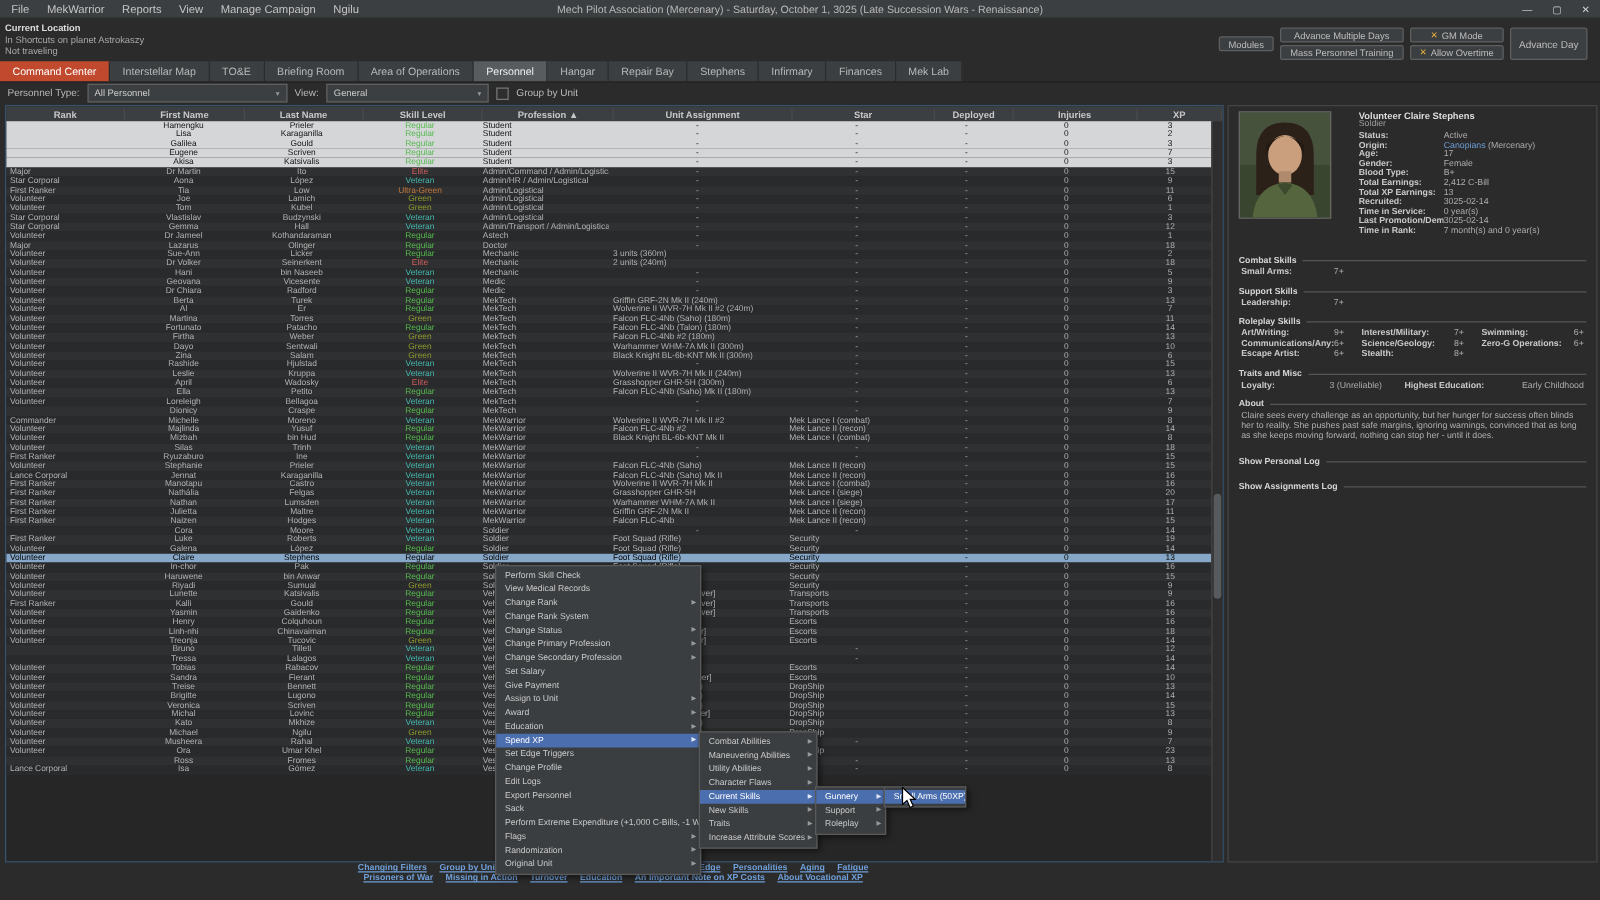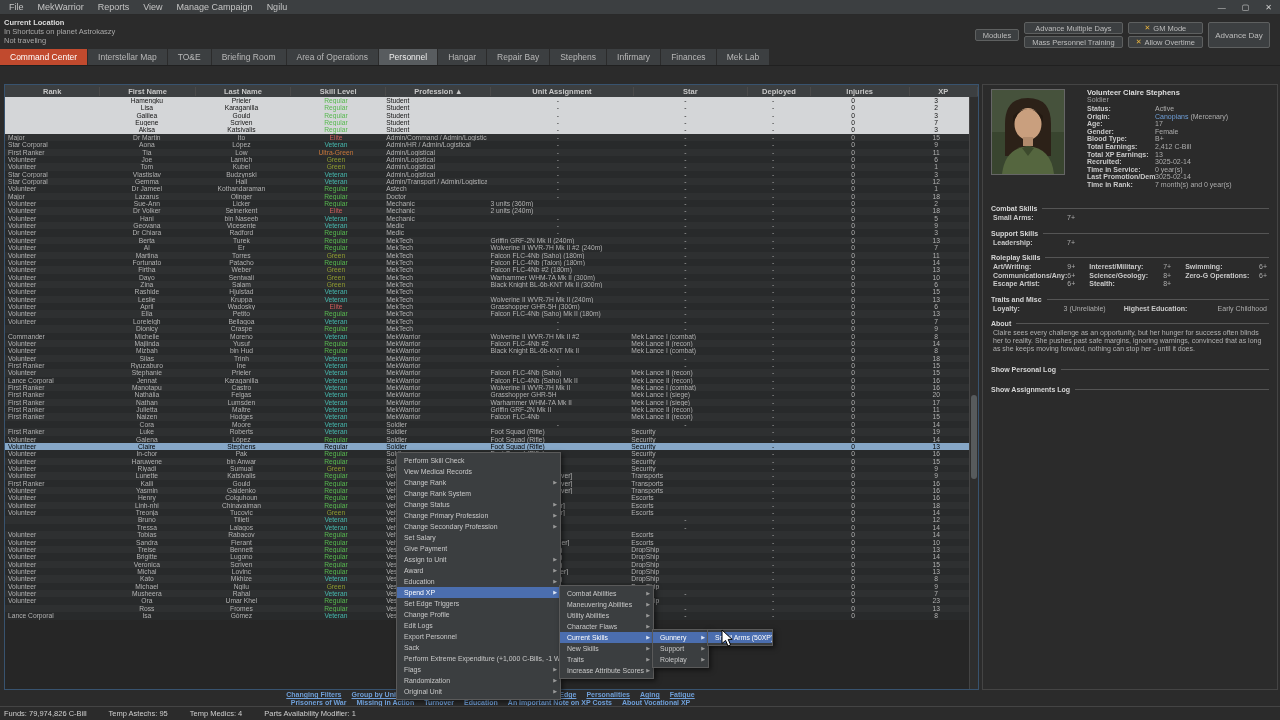--- a/index.html
+++ b/index.html
@@ -88,20 +88,21 @@
 
   <div class="menubar">
     <div class="menu-items">
         <span class="menu-item">File</span>
         <span class="menu-item">MekWarrior</span>
         <span class="menu-item">Reports</span>
         <span class="menu-item">View</span>
         <span class="menu-item">Manage Campaign</span>
         <span class="menu-item">Ngilu</span>
       </div>
+    <div class="mb-title">Mech Pilot Association (Mercenary) - Saturday, October 1, 3025 (Late Succession Wars - Renaissance)</div>
     <div class="win-controls">
       <span>—</span>
       <span>▢</span>
       <span>✕</span>
     </div>
   </div>
 
   <div class="location">
     <div class="head">Current Location</div>
     <div>In Shortcuts on planet Astrokaszy</div>
@@ -136,20 +137,34 @@
       <div class="tab">Area of Operations</div>
       <div class="tab selected">Personnel</div>
       <div class="tab">Hangar</div>
       <div class="tab">Repair Bay</div>
       <div class="tab">Stephens</div>
       <div class="tab">Infirmary</div>
       <div class="tab">Finances</div>
       <div class="tab">Mek Lab</div>
     </div>
 
+  <div class="filterbar">
+    <span>Personnel Type:</span>
+    <div class="combo w1">
+      <span>All Personnel</span>
+      <span class="caret">▾</span>
+    </div>
+    <span>View:</span>
+    <div class="combo w2">
+      <span>General</span>
+      <span class="caret">▾</span>
+    </div>
+    <span class="cb"></span>
+    <span>Group by Unit</span>
+  </div>
 
   <div class="table-wrap">
     <div class="thead">
         <div class="th" style="flex: 0 0 9.8%;">Rank</div>
         <div class="th" style="flex: 0 0 9.8%;">First Name</div>
         <div class="th" style="flex: 0 0 9.8%;">Last Name</div>
         <div class="th" style="flex: 0 0 9.8%;">Skill Level</div>
         <div class="th" style="flex: 0 0 10.8%;">Profession ▲</div>
         <div class="th" style="flex: 0 0 14.6%;">Unit Assignment</div>
         <div class="th" style="flex: 0 0 11.8%;">Star</div>
@@ -1173,26 +1188,20 @@
     <div class="lrow">
         <a>Prisoners of War</a>
         <a>Missing in Action</a>
         <a>Turnover</a>
         <a>Education</a>
         <a>An Important Note on XP Costs</a>
         <a>About Vocational XP</a>
       </div>
   </div>
 
-  <div class="statusbar">
-      <span>Funds: 79,974,826 C-Bill</span>
-      <span>Temp Astechs: 95</span>
-      <span>Temp Medics: 4</span>
-      <span>Parts Availability Modifier: 1</span>
-    </div>
 
   <div class="cmenu" id="context-menu">
       <div class="mi"><span>Perform Skill Check</span></div>
       <div class="mi"><span>View Medical Records</span></div>
       <div class="mi"><span>Change Rank</span><span class="arr">▶</span></div>
       <div class="mi"><span>Change Rank System</span></div>
       <div class="mi"><span>Change Status</span><span class="arr">▶</span></div>
       <div class="mi"><span>Change Primary Profession</span><span class="arr">▶</span></div>
       <div class="mi"><span>Change Secondary Profession</span><span class="arr">▶</span></div>
       <div class="mi"><span>Set Salary</span></div>

